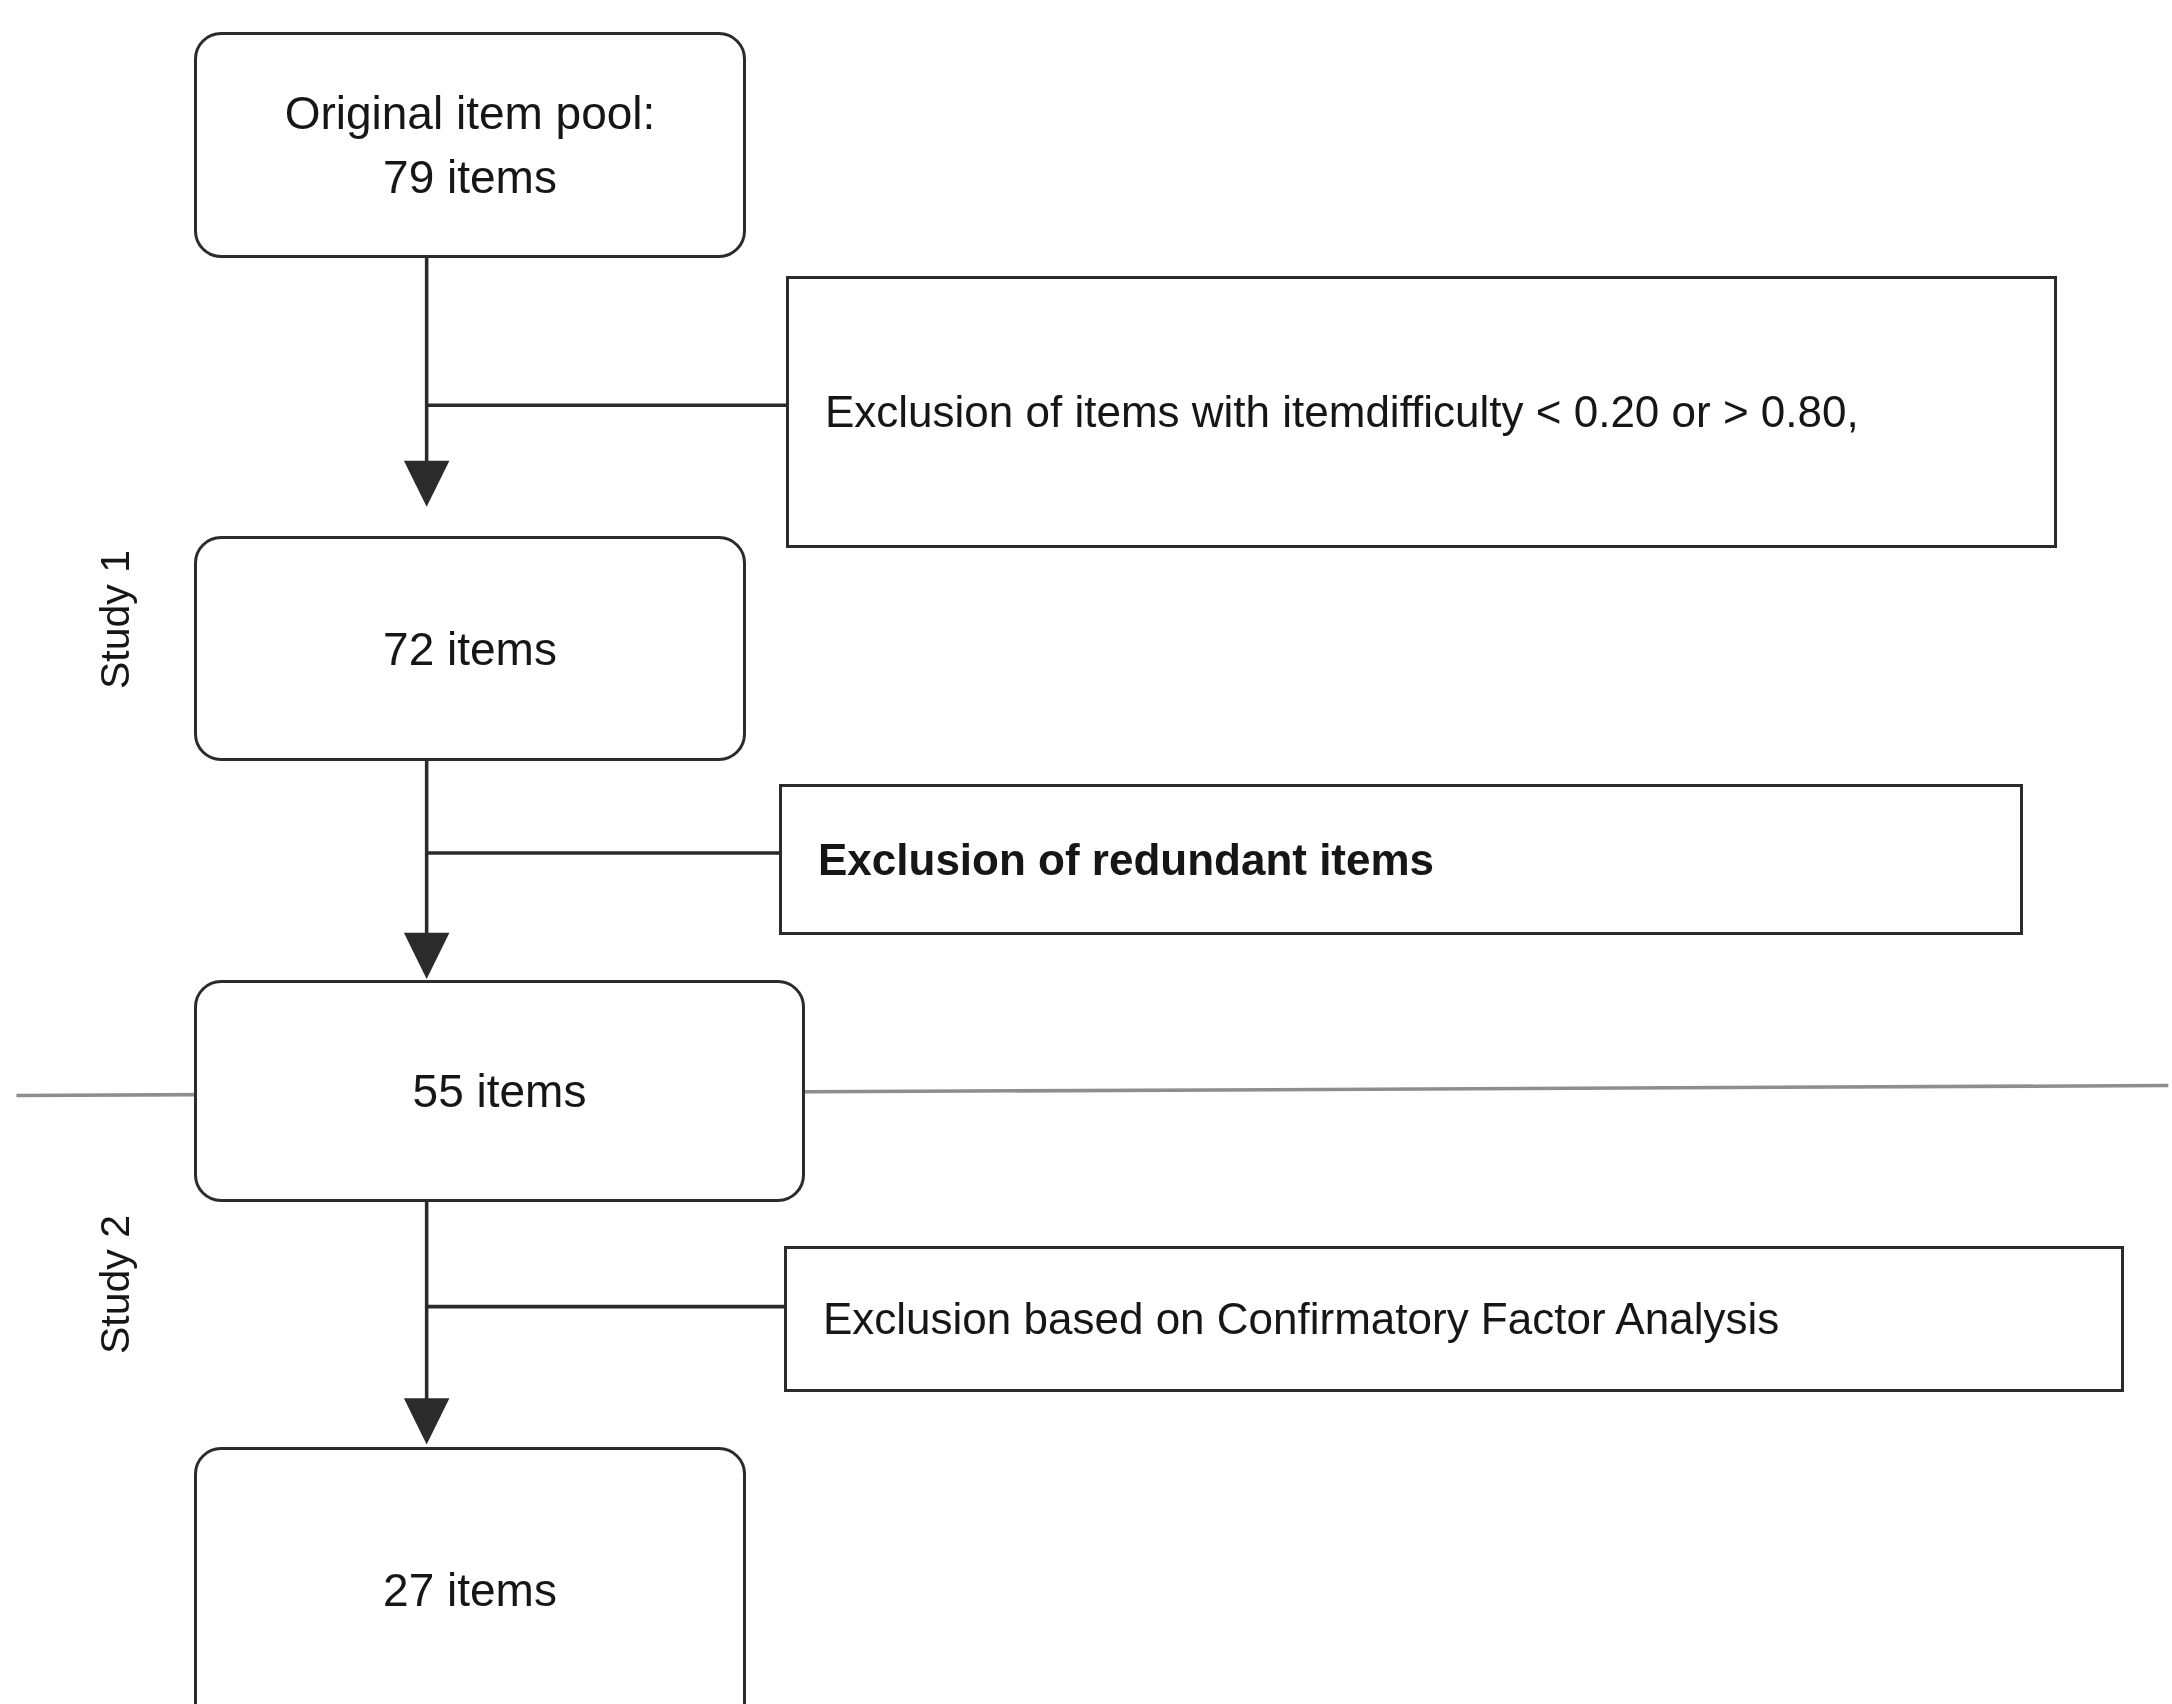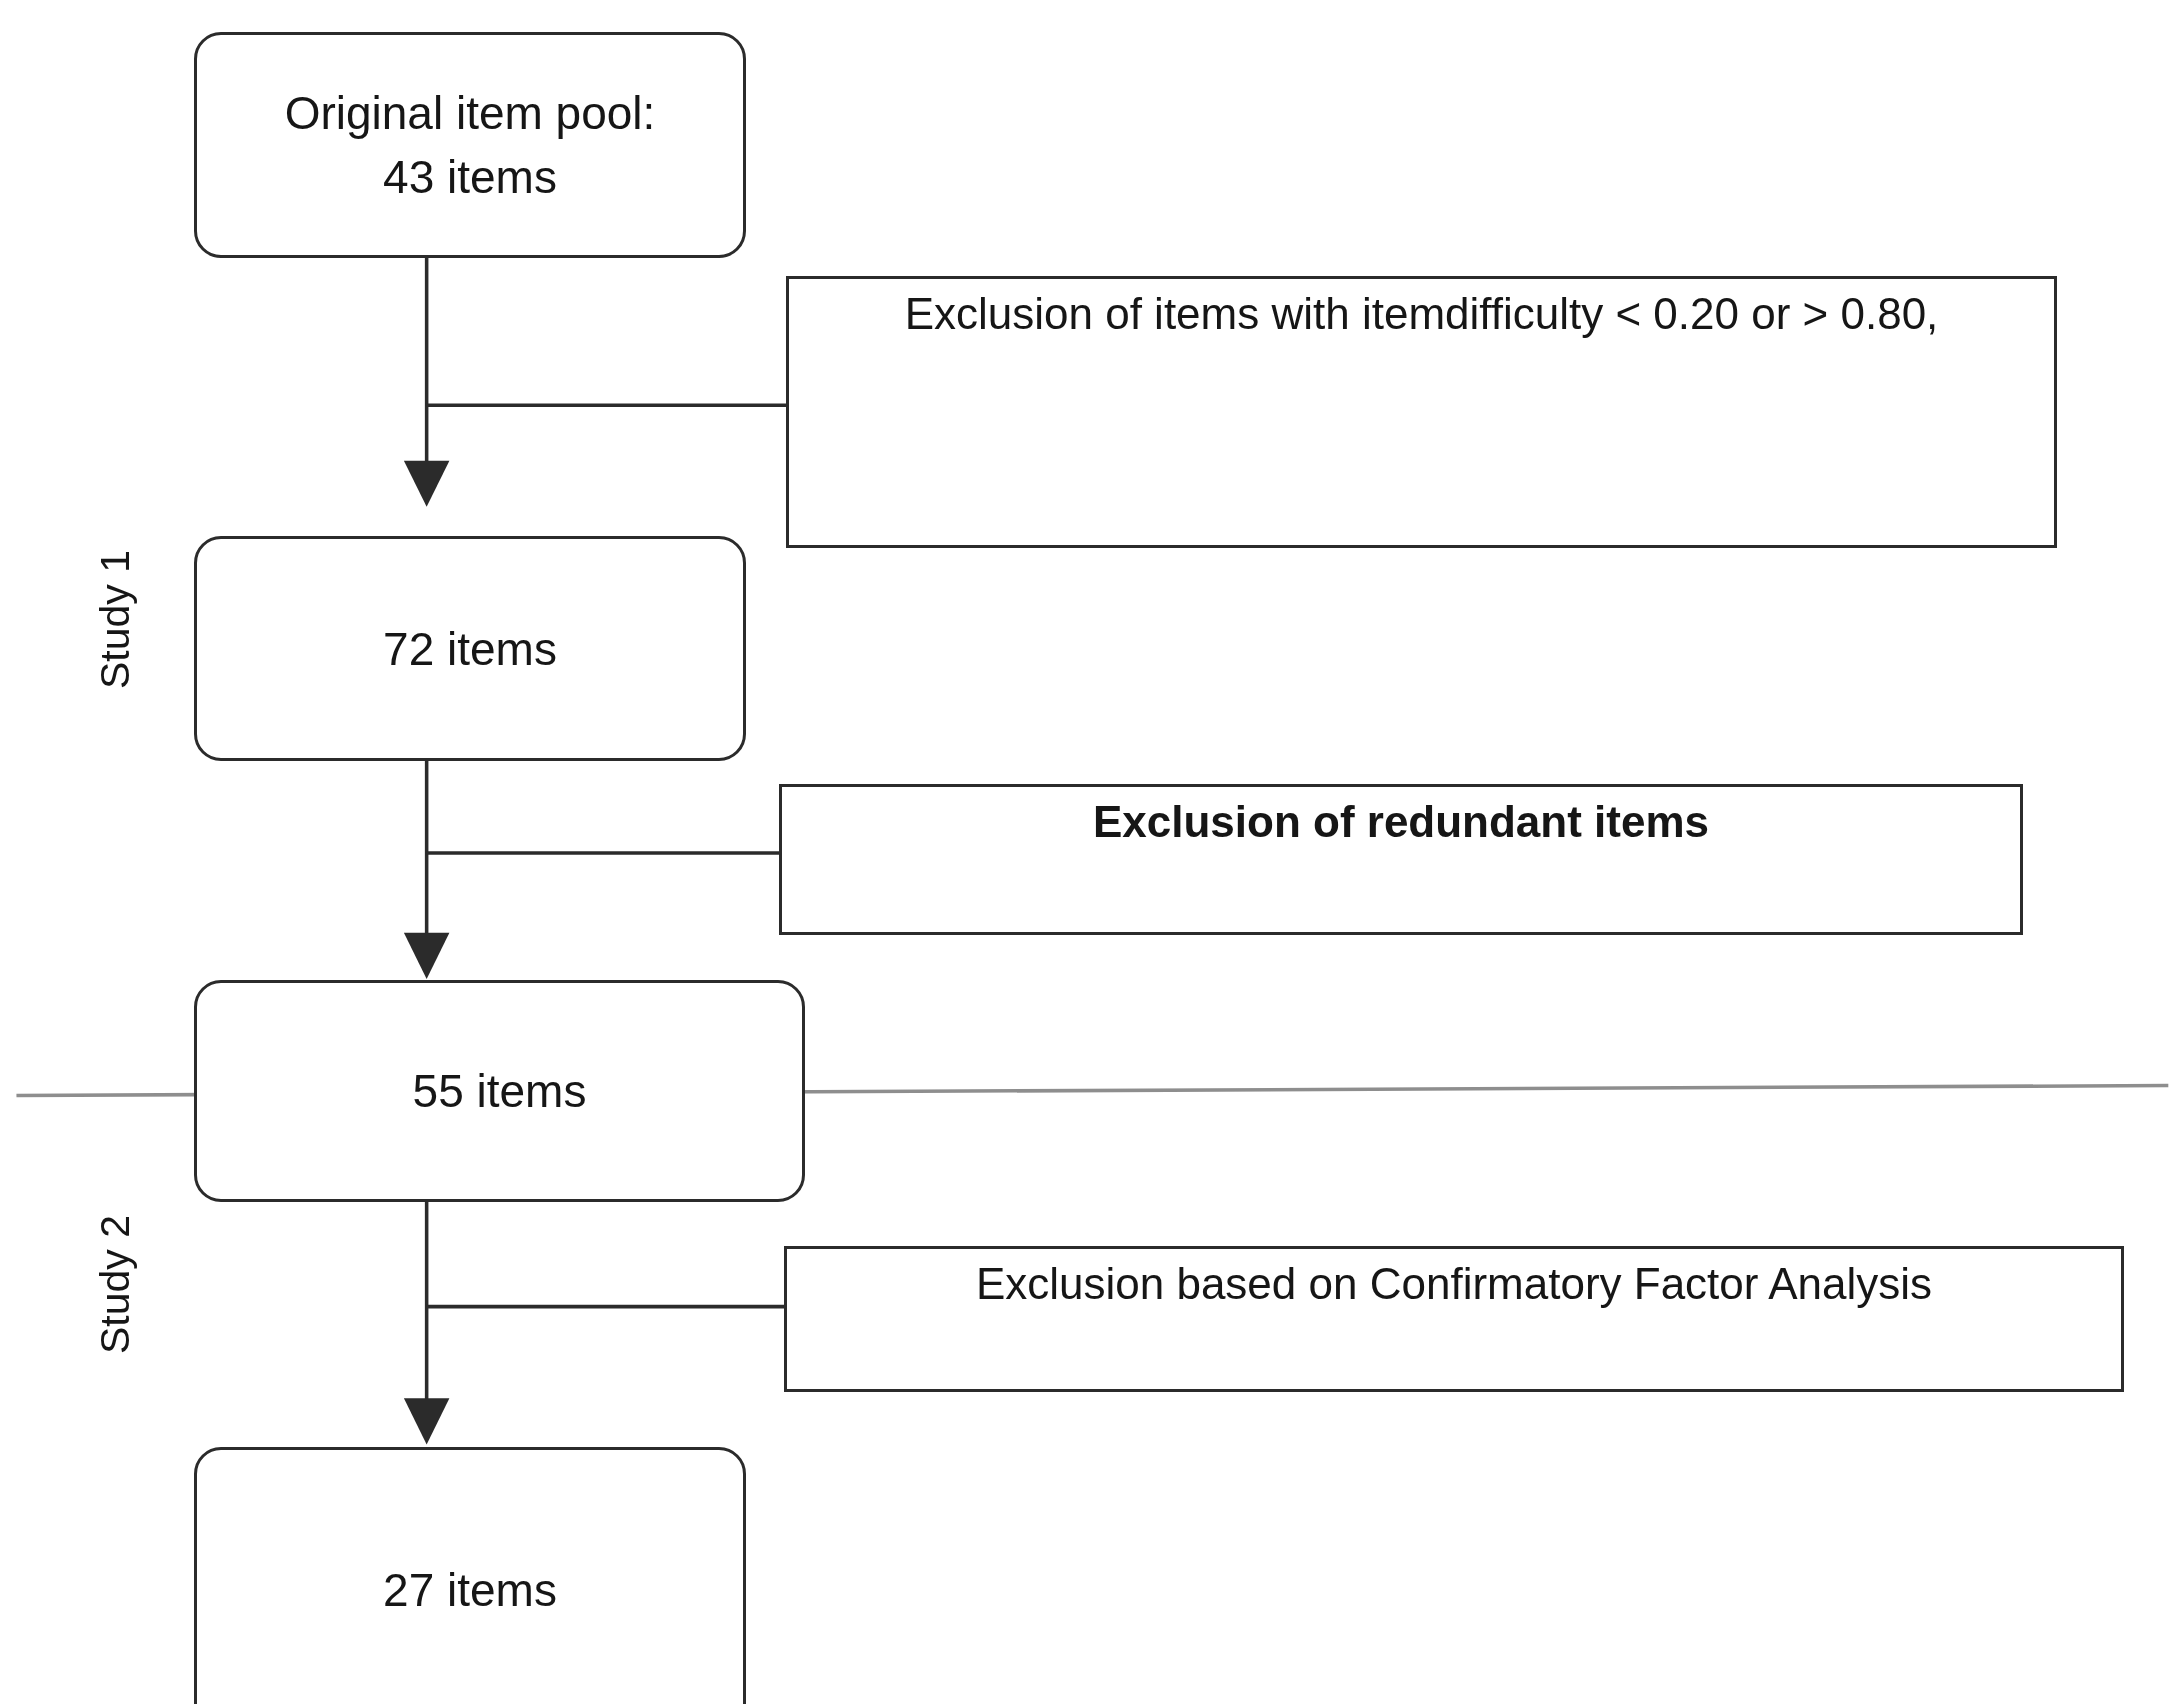--- a/index.html
+++ b/index.html
@@ -30,21 +30,21 @@
   }
   .node--b1{left:194px;top:32px;width:552px;height:226px;}
   .node--b2{left:194px;top:508px;width:552px;height:225px;margin-top:28px;}
   .node--b3{left:194px;top:980px;width:611px;height:222px;}
   .node--b4{left:194px;top:1447px;width:552px;height:285px;}
 
   .ann{
     position:absolute;z-index:2;
     background:#fff;
     border:3.6px solid var(--line,#2b2b2b);
-    display:flex;flex-direction:row;justify-content:center;
+    display:flex;flex-direction:column;justify-content:center;
     padding:0 36px;
     font-size:44px;line-height:70px;
     box-sizing:border-box;
     text-align:left;
   }
   .ann--a1{left:786px;top:276px;width:1271px;height:272px;}
   .ann--a2{left:779px;top:784px;width:1244px;height:151px;font-weight:700;}
   .ann--a3{left:784px;top:1246px;width:1340px;height:146px;}
 
   .side-label{
@@ -75,21 +75,21 @@
     <polygon class="head" points="568,1312 632,1312 600,1377"></polygon>
     <line class="wire" x1="600" y1="1200" x2="1100" y2="1200"></line>
 
     <line class="wire" x1="600" y1="1690" x2="600" y2="1980"></line>
     <polygon class="head" points="568,1967 632,1967 600,2032"></polygon>
     <line class="wire" x1="600" y1="1838" x2="1108" y2="1838"></line>
   </svg>
 
   <div class="node node--b1">
     <div>Original item pool:</div>
-    <div>43 items</div>
+    <div>79 items</div>
   </div>
 
   <div class="node node--b2">
     <div>72 items</div>
   </div>
 
   <div class="node node--b3">
     <div>55 items</div>
   </div>
 

